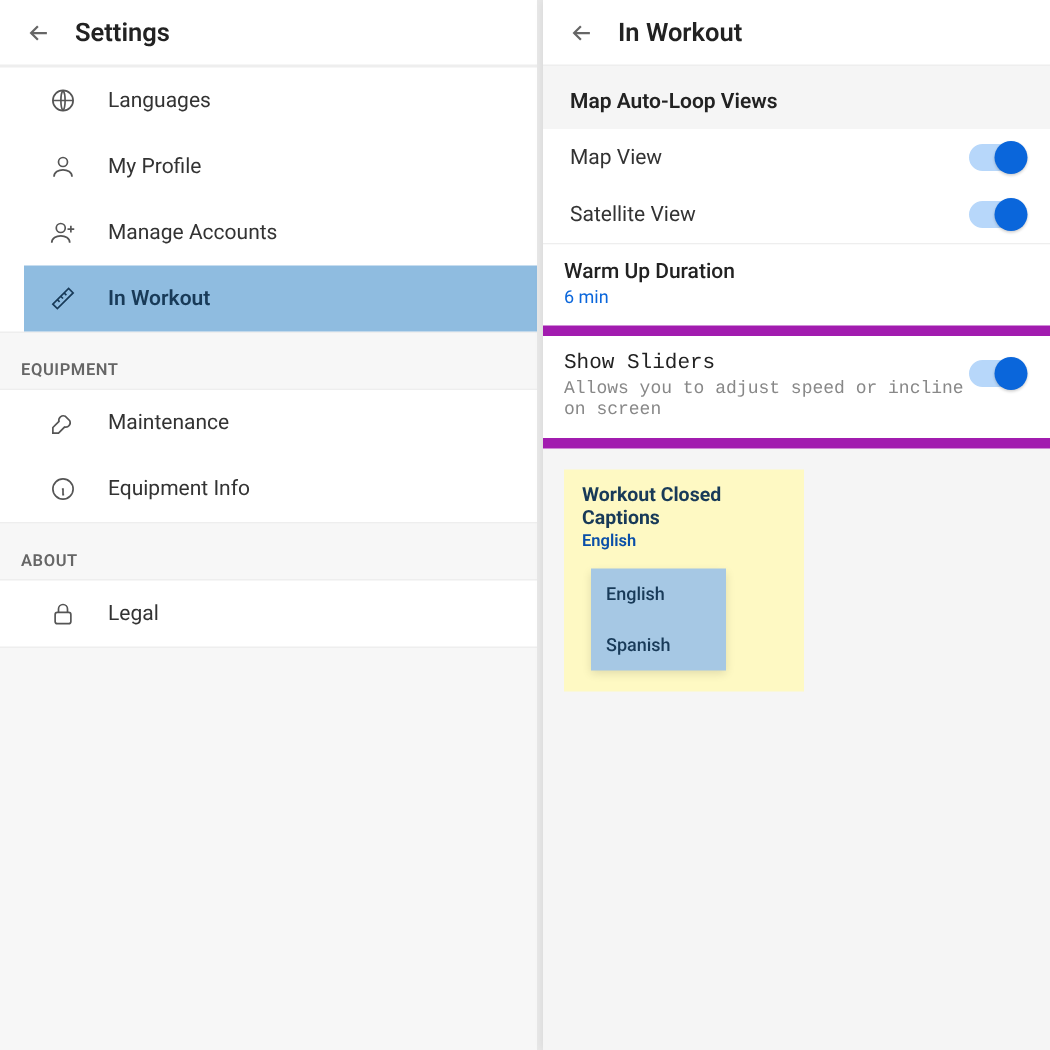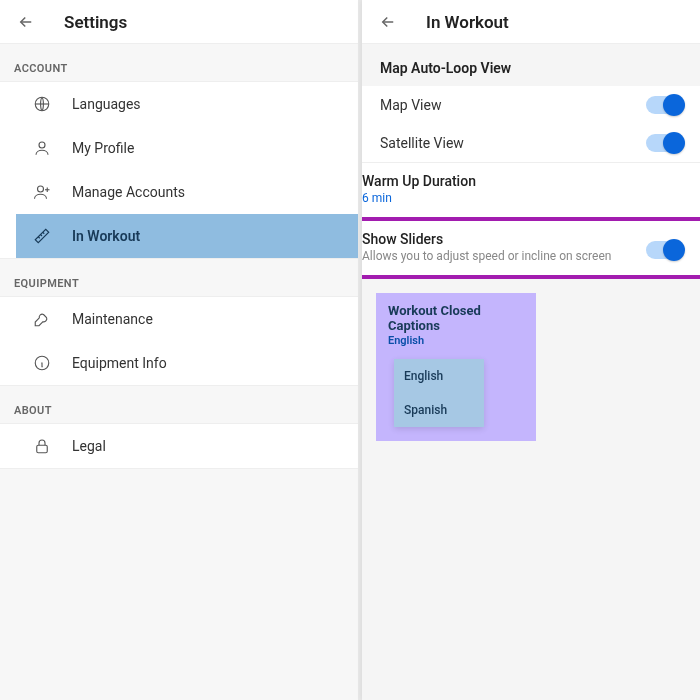--- a/index.html
+++ b/index.html
@@ -20,21 +20,20 @@
   }
   .panel-left { width: 358px; }
   .gap { width: 4px; background: #e8e8e8; height: 700px; }
   .panel-right { width: 338px; }
   .header {
     display: flex;
     align-items: center;
     height: 44px;
     padding: 0 12px;
     border-bottom: 1px solid #eee;
-    gap: 14px;
   }
   .back-btn {
     width: 28px;
     height: 28px;
     display: flex;
     align-items: center;
     justify-content: center;
     color: #666;
     cursor: pointer;
   }
@@ -113,47 +112,48 @@
     right: -3px;
     top: -2px;
     width: 22px;
     height: 22px;
     background: #0a66db;
     border-radius: 50%;
     box-shadow: 0 1px 2px rgba(0,0,0,0.2);
   }
   .setting-block {
     background: #fff;
-    padding: 10px 18px 12px 0;
-    border-bottom: 4px solid #a21caf;
+    padding: 10px 18px 12px 14px;
+    border-bottom: 7px solid #a21caf;
   }
   .setting-title {
     font-size: 14px;
     color: #222;
     font-weight: 500;
   }
   .setting-sub {
     font-size: 12px;
     color: #0a66db;
     margin-top: 2px;
   }
   .setting-desc {
     font-size: 12px;
     color: #888;
     margin-top: 2px;
   }
   .slider-row {
     display: flex;
     justify-content: space-between;
-    align-items: center;
+    align-items: flex-start;
+    font-family: Liberation Mono, monospace;
   }
   .highlight-card {
     margin: 14px;
     width: 160px;
-    background: #c4b5fd;
+    background: #fef9c3;
     padding: 10px 12px 14px 12px;
     position: relative;
   }
   .highlight-title {
     font-size: 13px;
     font-weight: 700;
     color: #183a58;
   }
   .highlight-sub {
     font-size: 11px;
@@ -185,21 +185,20 @@
     <div class="back-btn">
       <svg width="18" height="18" viewBox="0 0 24 24" fill="none" stroke="currentColor" stroke-width="2">
           <path d="M19 12H5"></path>
           <path d="M11 18l-6-6 6-6"></path>
         </svg>
     </div>
     <div class="header-title">Settings</div>
   </div>
   <div class="body-left">
 
-    <div class="section-label">ACCOUNT</div>
     <div class="list-group">
       <div class="list-row">
         <span class="row-icon">
           <svg width="18" height="18" viewBox="0 0 24 24" fill="none" stroke="currentColor" stroke-width="1.5">
               <circle cx="12" cy="12" r="9"></circle>
               <path d="M3 12h18"></path>
               <path d="M12 3c2.5 3 2.5 15 0 18"></path>
               <path d="M12 3c-2.5 3-2.5 15 0 18"></path>
             </svg>
         </span>
@@ -283,21 +282,21 @@
     <div class="back-btn">
       <svg width="18" height="18" viewBox="0 0 24 24" fill="none" stroke="currentColor" stroke-width="2">
           <path d="M19 12H5"></path>
           <path d="M11 18l-6-6 6-6"></path>
         </svg>
     </div>
     <div class="header-title">In Workout</div>
   </div>
   <div class="body-right">
 
-    <div class="right-section-title">Map Auto-Loop View</div>
+    <div class="right-section-title">Map Auto-Loop Views</div>
 
     <div class="toggle-block">
       <div class="toggle-row">
         <span>Map View</span>
         <div class="toggle">
             <div class="knob"></div>
           </div>
       </div>
       <div class="toggle-row">
         <span>Satellite View</span>

